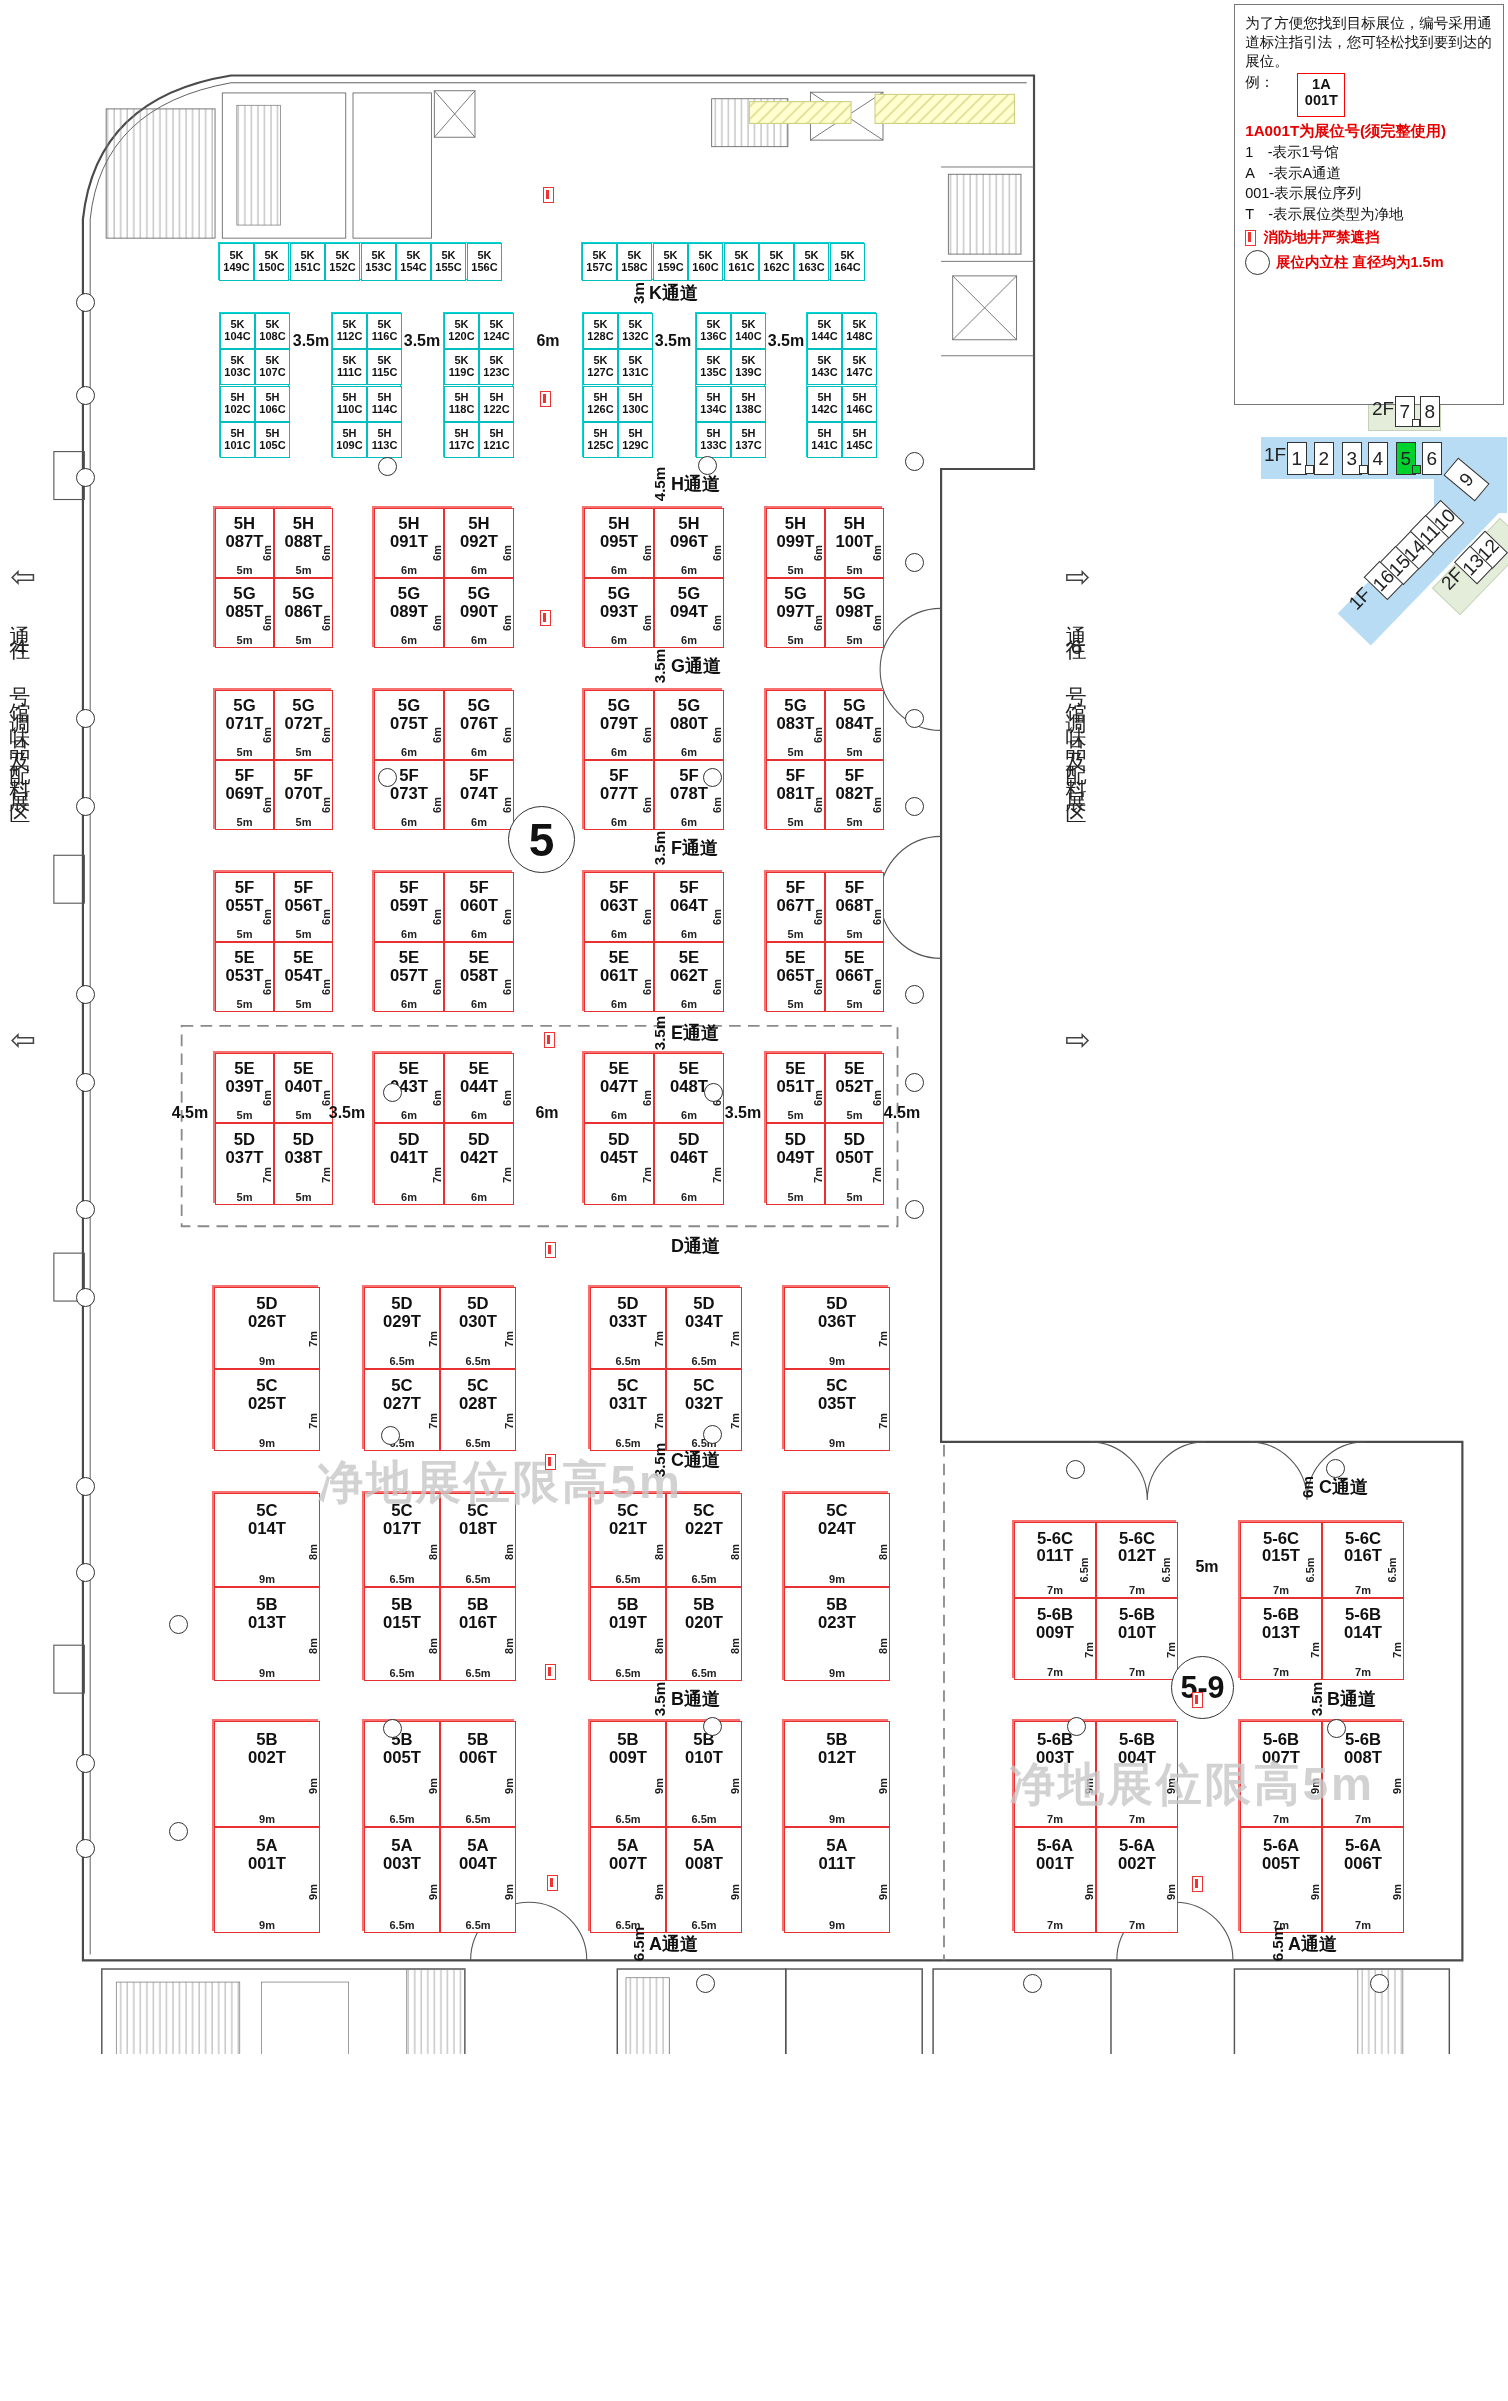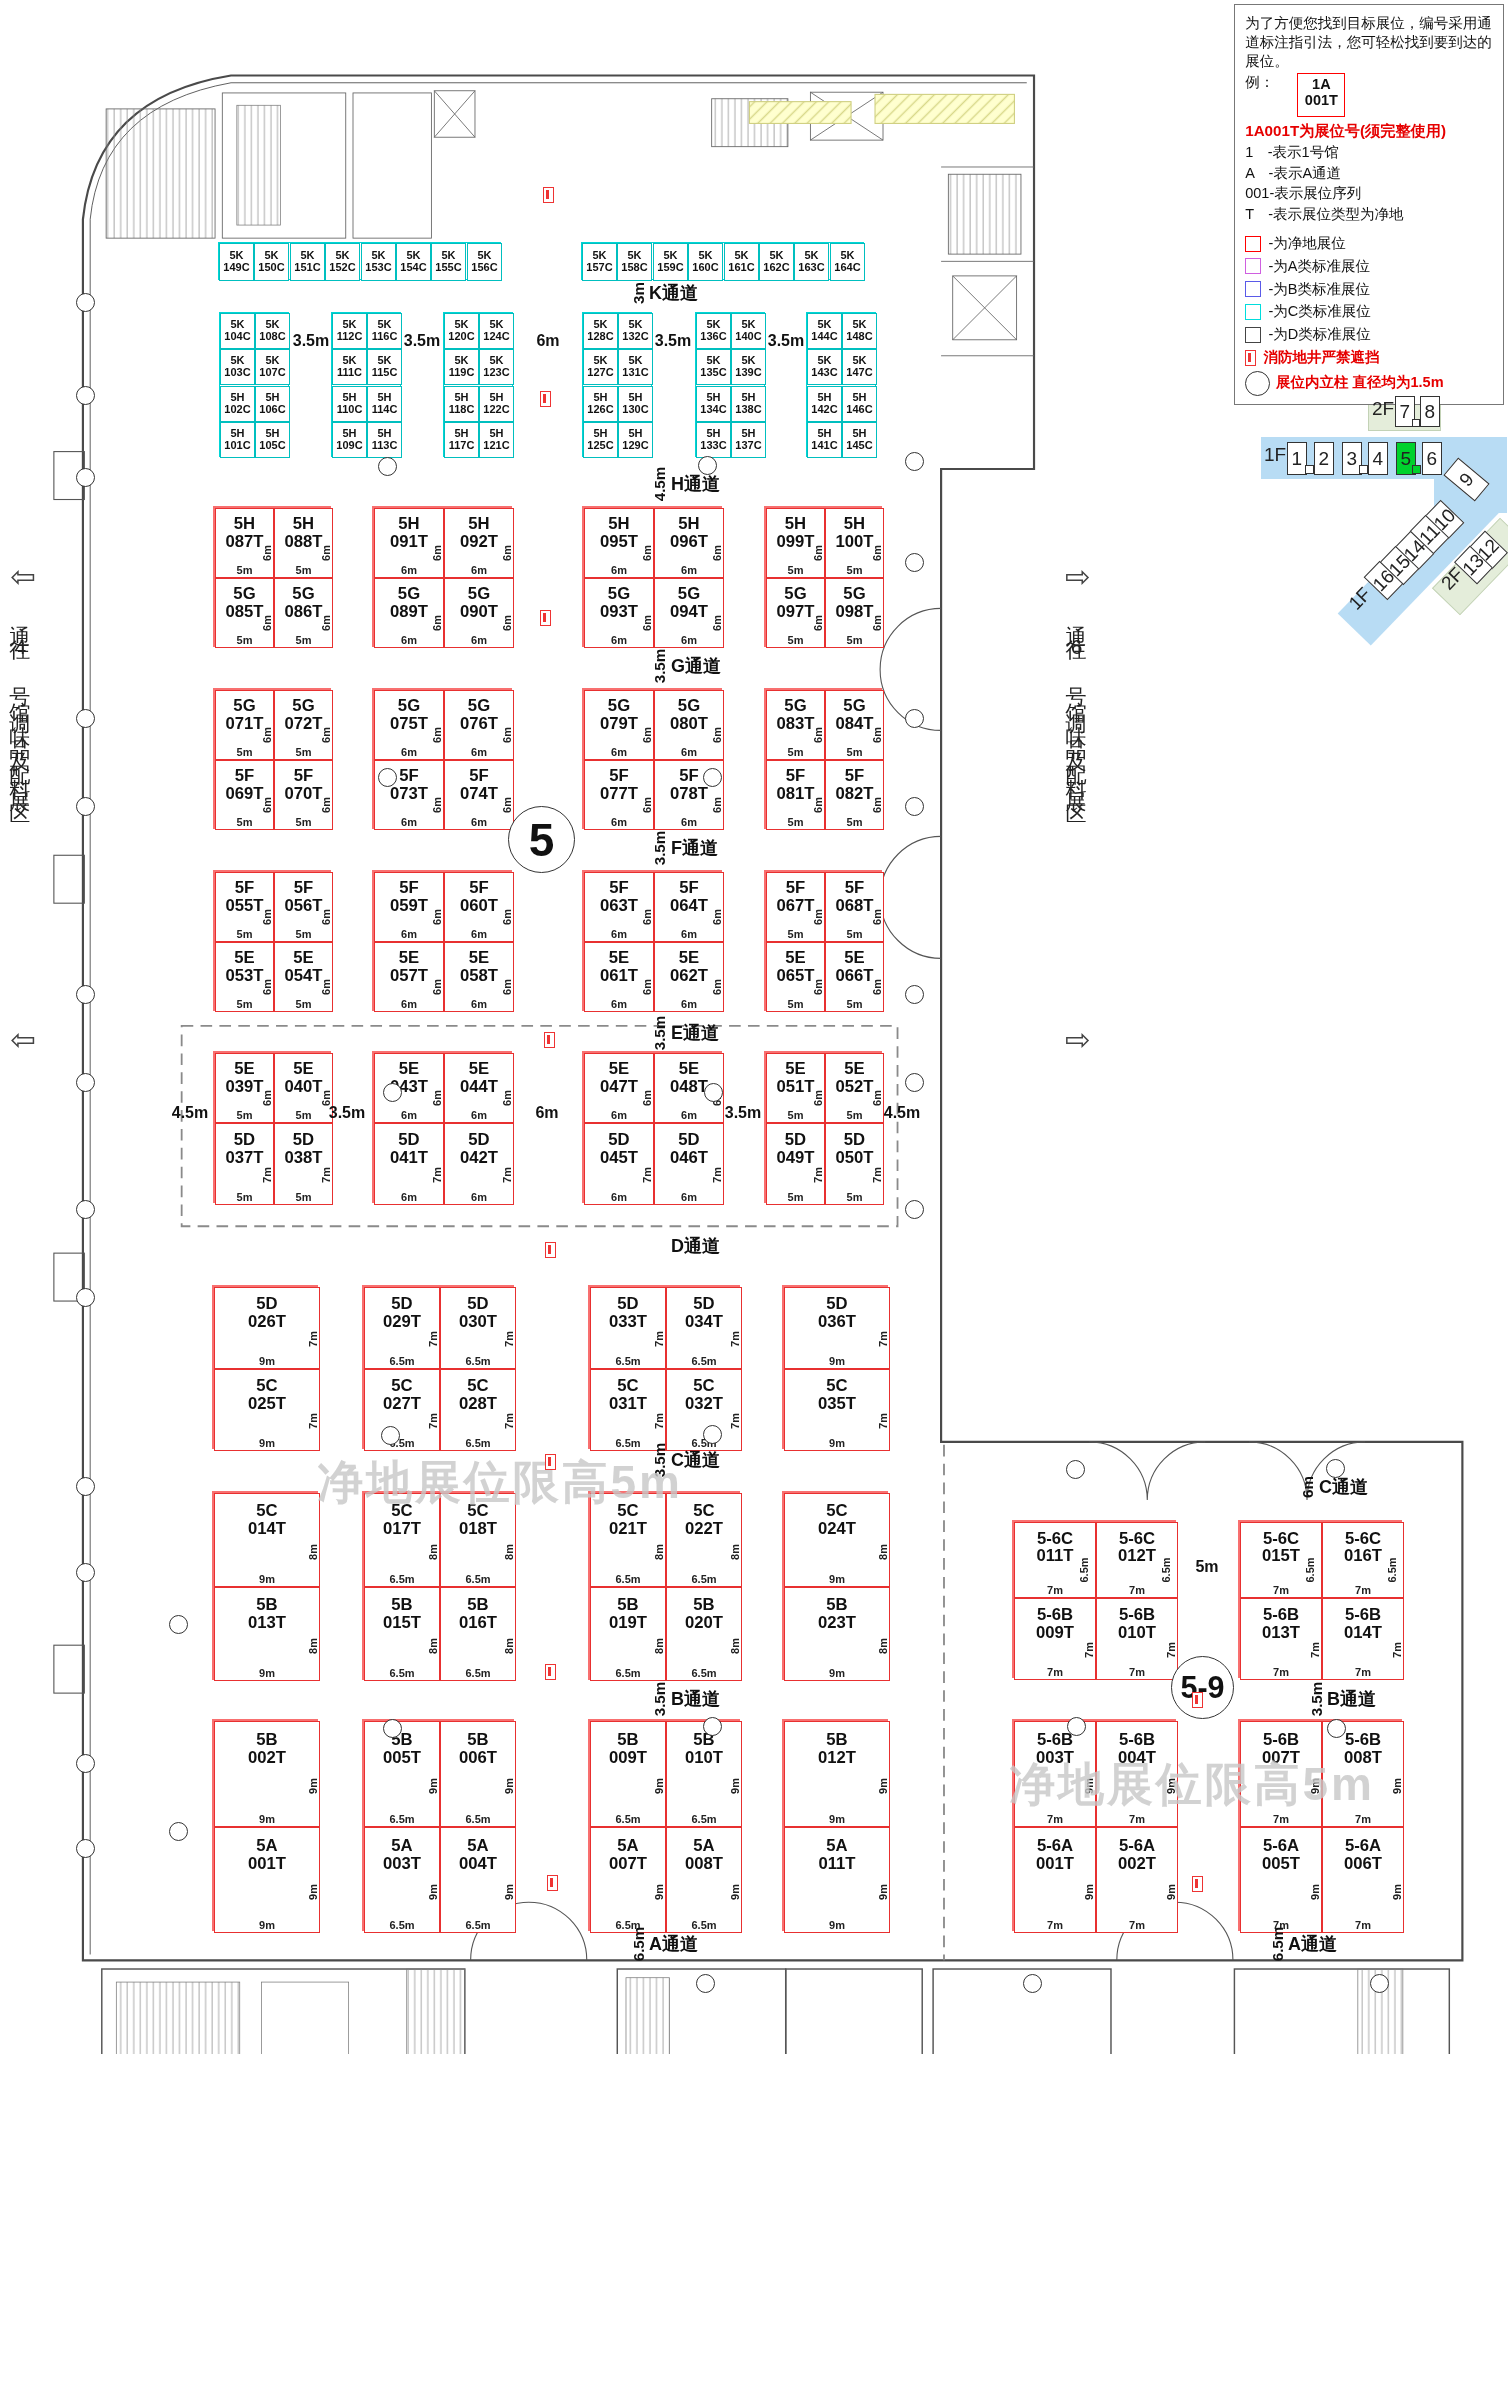--- a/index.html
+++ b/index.html
@@ -143,42 +143,20 @@
       <div class="lg-box">
         <span>1A</span>
         <span>001T</span>
       </div>
     </div>
     <div class="lg-note">1A001T为展位号(须完整使用)</div>
     <div class="lg-rule">1　-表示1号馆</div>
     <div class="lg-rule">A　-表示A通道</div>
     <div class="lg-rule">001-表示展位序列</div>
     <div class="lg-rule">T　-表示展位类型为净地</div>
-    <div class="lg-types">
-      <div class="lg-type">
-          <span class="lg-sw" style="border-color: rgb(255, 0, 0);"></span>
-          <span>-为净地展位</span>
-        </div>
-      <div class="lg-type">
-          <span class="lg-sw" style="border-color: rgb(207, 95, 224);"></span>
-          <span>-为A类标准展位</span>
-        </div>
-      <div class="lg-type">
-          <span class="lg-sw" style="border-color: rgb(90, 90, 232);"></span>
-          <span>-为B类标准展位</span>
-        </div>
-      <div class="lg-type">
-          <span class="lg-sw" style="border-color: rgb(0, 221, 221);"></span>
-          <span>-为C类标准展位</span>
-        </div>
-      <div class="lg-type">
-          <span class="lg-sw" style="border-color: rgb(68, 68, 68);"></span>
-          <span>-为D类标准展位</span>
-        </div>
-    </div>
     <div class="lg-fire">
         <span class="fire">
           <i></i>
         </span>
         <span>消防地井严禁遮挡</span>
       </div>
     <div class="lg-pillar">
         <span class="lg-circ"></span>
         <span>展位内立柱 直径均为1.5m</span>
       </div>

